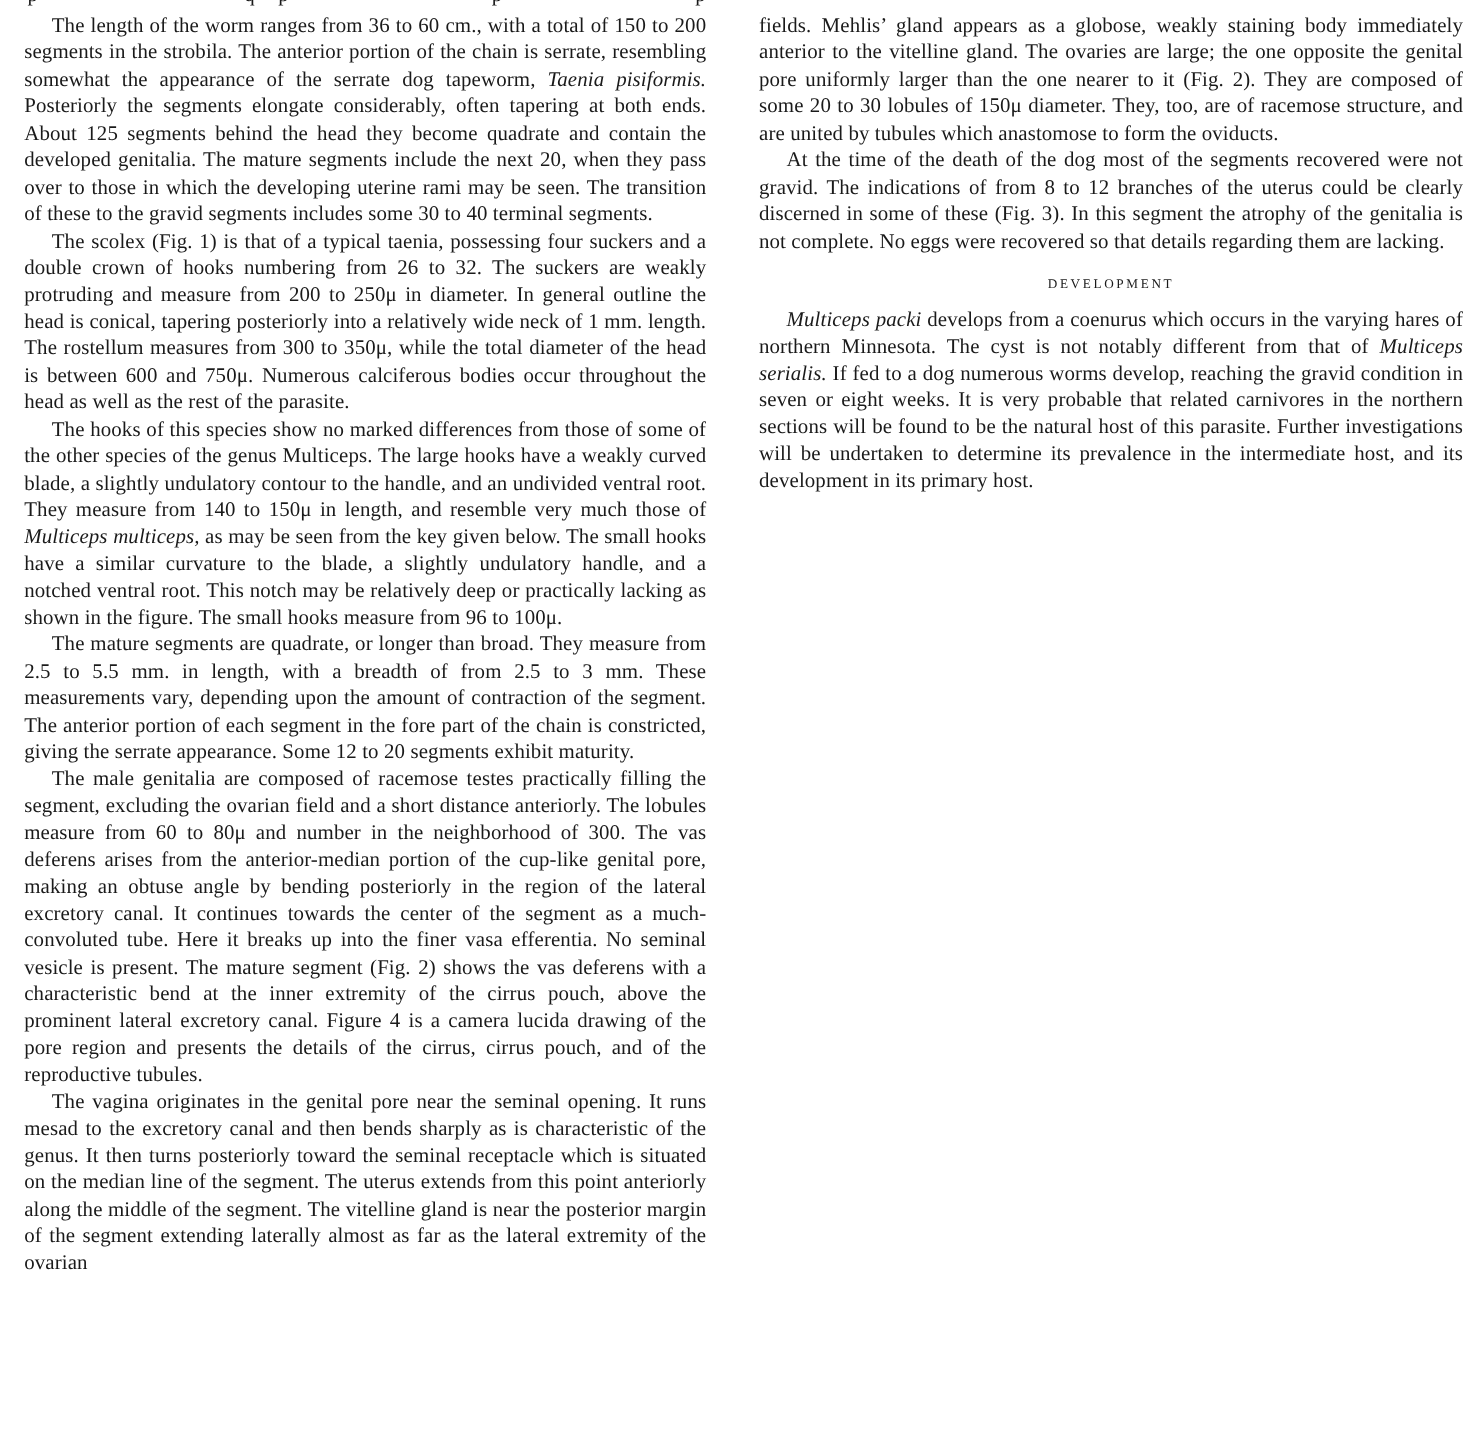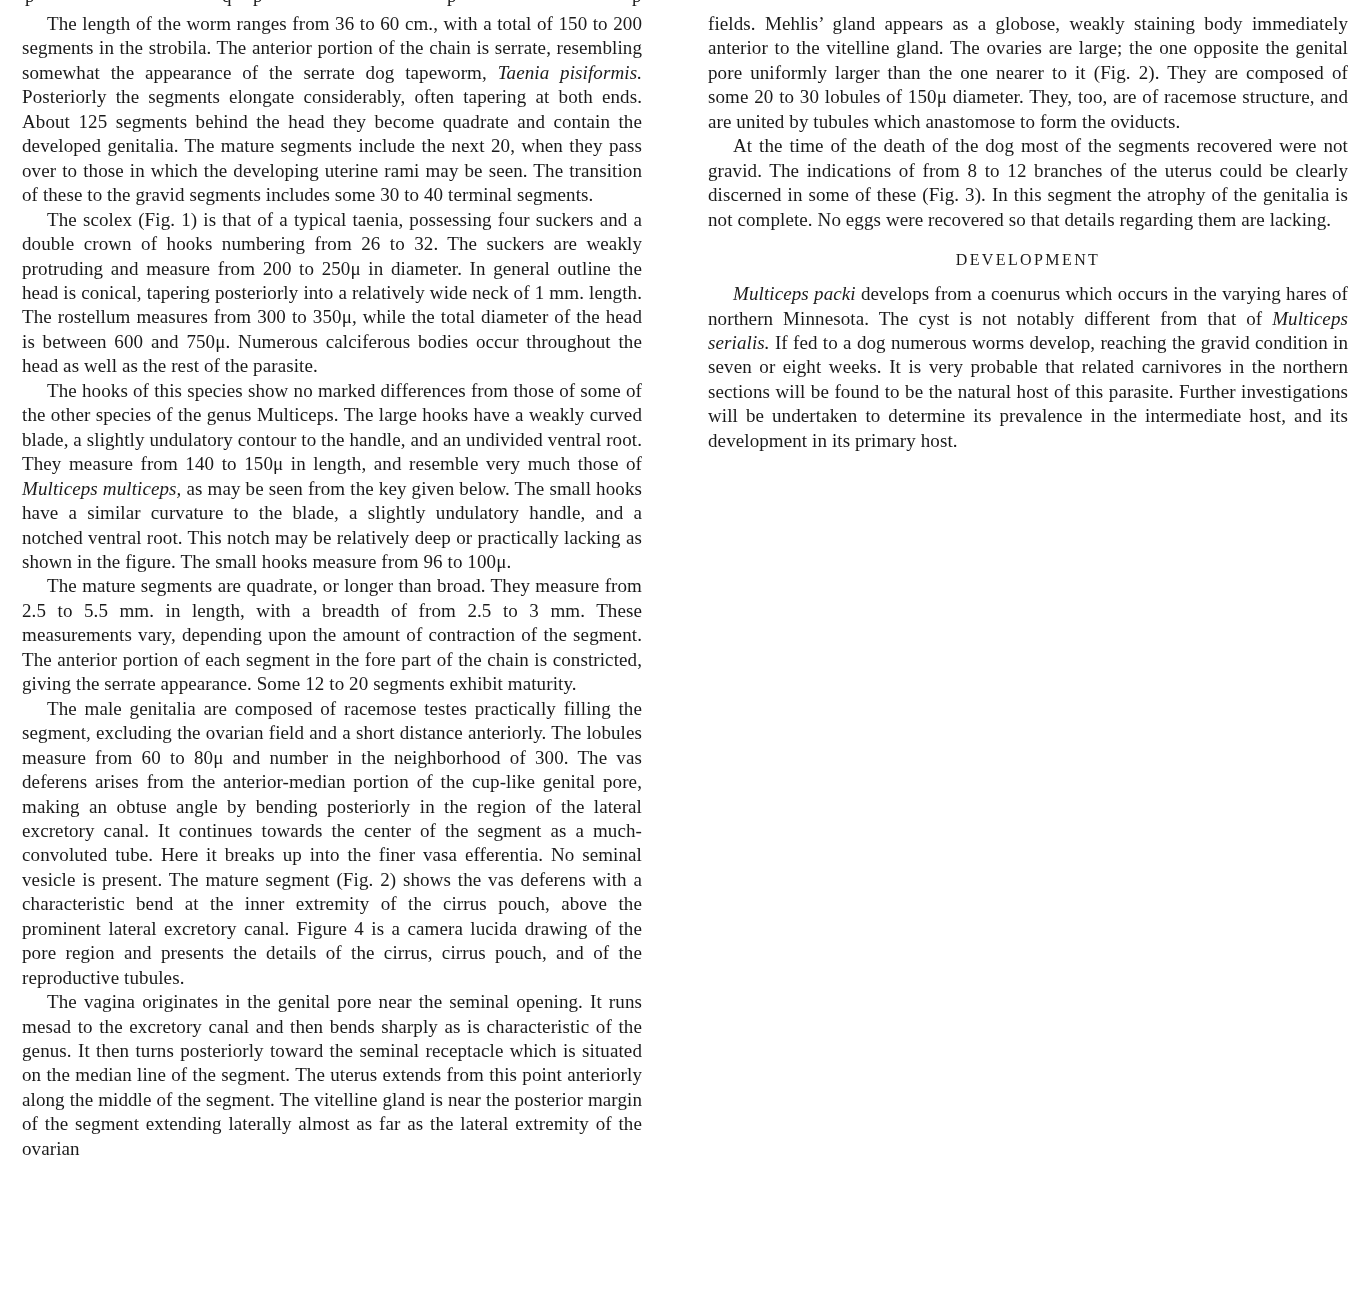--- a/index.html
+++ b/index.html
@@ -35,32 +35,32 @@
     color: #1a1a1a;
   }
   .cols {
     position: absolute;
     top: 12px;
     left: 22px;
     display: flex;
     gap: 48px;
   }
   .col { width: 620px; }
-  .col.right { width: 640px; margin-left: 18px; }
+  .col.right { width: 640px; }
   p.para {
     margin: 0;
     font-size: 19px;
     line-height: 24.45px;
     text-align: justify;
     letter-spacing: 0.1px;
   }
   p.para.indent { text-indent: 25px; }
   .section-heading {
     font-weight: normal;
-    font-size: 16px;
+    font-size: 12px;
     letter-spacing: 2.4px;
     text-align: center;
     margin: 19px 0 13px 0;
     color: #1a1a1a;
   }
   i { font-style: italic; }
 </style>
 </head>
 <body>
 

